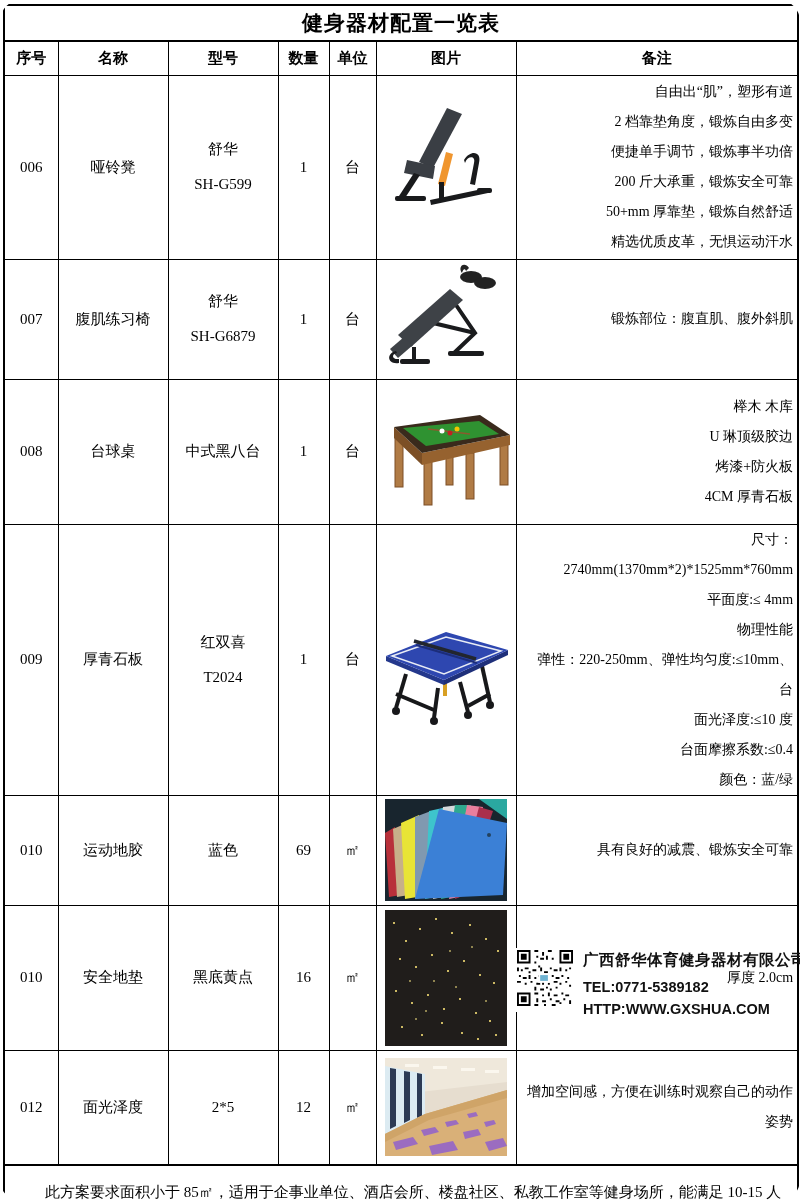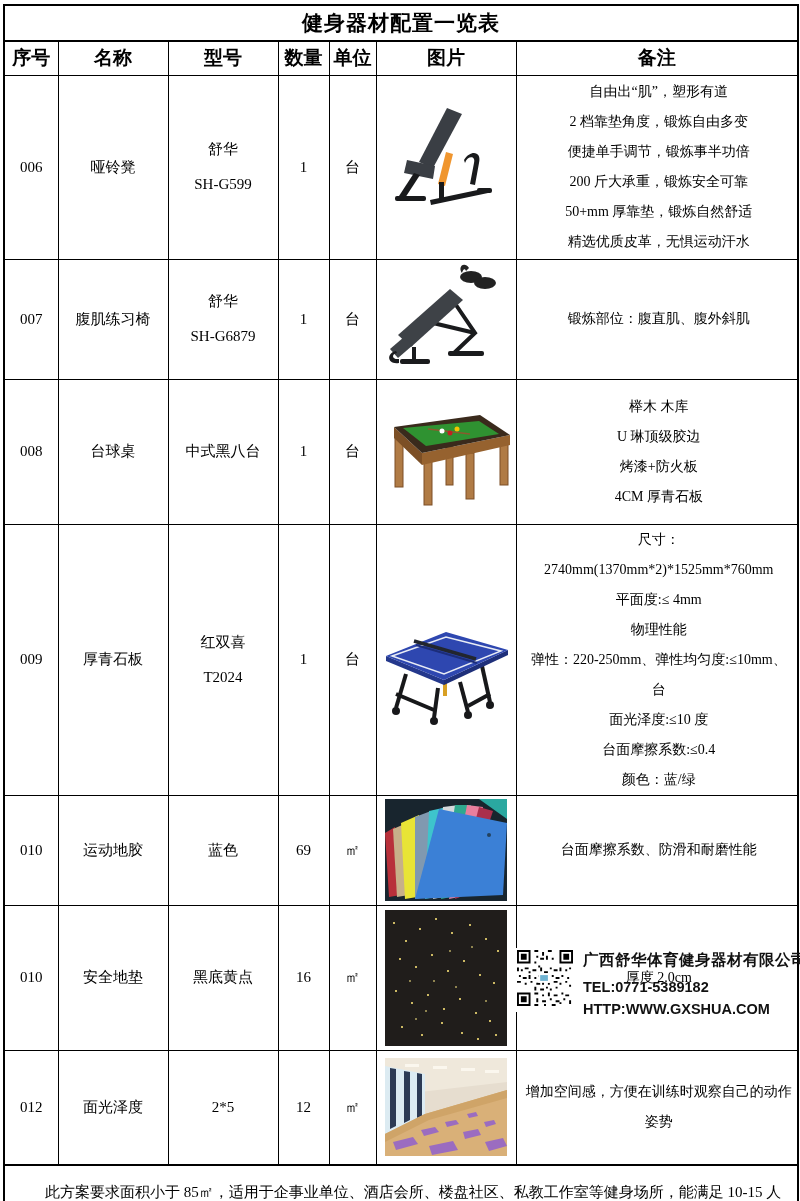--- a/index.html
+++ b/index.html
@@ -1,25 +1,25 @@
 <!DOCTYPE html>
 <html><head>
 <meta charset="utf-8">
 <style>
   html,body{margin:0;padding:0;background:#fff;}
   .page{position:relative;width:800px;height:1201px;background:#fff;overflow:hidden;
-        font-family:"Liberation Serif","DejaVu Serif",serif;color:#000;}
+        font-family:"Liberation Serif","DejaVu Serif",serif;color:#000;border-radius:21px;}
   table.sheet{position:absolute;left:3px;top:4px;width:794px;border-collapse:collapse;
         table-layout:fixed;border:2px solid #000;}
   td{border:1px solid #000;padding:0;text-align:center;vertical-align:middle;
      font-size:15px;overflow:hidden;}
   td.title-cell{font-size:21px;font-weight:bold;border-bottom:2px solid #000;letter-spacing:1px;}
-  tr.head td{font-weight:bold;font-size:19px;}
+  tr.head td{font-weight:bold;font-size:15px;}
   td.model-cell div{line-height:35px;}
-  td.remarks-cell{text-align:center;padding:0 4px 0 8px;font-size:14px;}
+  td.remarks-cell{text-align:right;padding:0 4px 0 8px;font-size:14px;}
   td.remarks-cell div{line-height:30px;white-space:normal;}
   td.pic-cell{padding:0;}
   td.pic-cell svg{display:block;margin:0 auto;}
   td.footer-cell{text-align:left;vertical-align:top;padding:10px 12px 0 10px;border-top:2px solid #000;}
   td.footer-cell p{margin:0;text-indent:2em;font-size:15px;line-height:32px;}
   
   .wm{position:absolute;left:514px;top:948px;display:flex;align-items:flex-start;
       font-family:"Liberation Sans","DejaVu Sans",sans-serif;font-weight:bold;color:#111;}
   .wm .qrbg{background:#fff;padding:2px 3px;}
   .wm-text{margin-left:7px;}
@@ -229,21 +229,21 @@
           <polygon points="44,12 62,8 50,98 40,100" fill="#3ec4cc"></polygon>
           <polygon points="58,8 74,6 58,98 48,100" fill="#d5d9dc"></polygon>
           <polygon points="70,6 86,6 66,98 56,100" fill="#2fa98f"></polygon>
           <polygon points="82,6 98,8 74,98 64,100" fill="#e87f9e"></polygon>
           <polygon points="94,8 108,12 80,96 70,100" fill="#aa2f4c"></polygon>
           <polygon points="54,10 122,24 118,96 30,100" fill="#3b80d6"></polygon>
           <circle cx="104" cy="36" r="2" fill="#23425f"></circle>
         </svg>
       </td>
       <td class="remarks-cell">
-        <div>台面摩擦系数、防滑和耐磨性能</div>
+        <div>具有良好的减震、锻炼安全可靠</div>
       </td>
     </tr>
 
     <tr style="height:145px">
       <td>010</td>
       <td>安全地垫</td>
       <td class="model-cell">
         <div>黑底黄点</div>
         <div></div>
       </td>

